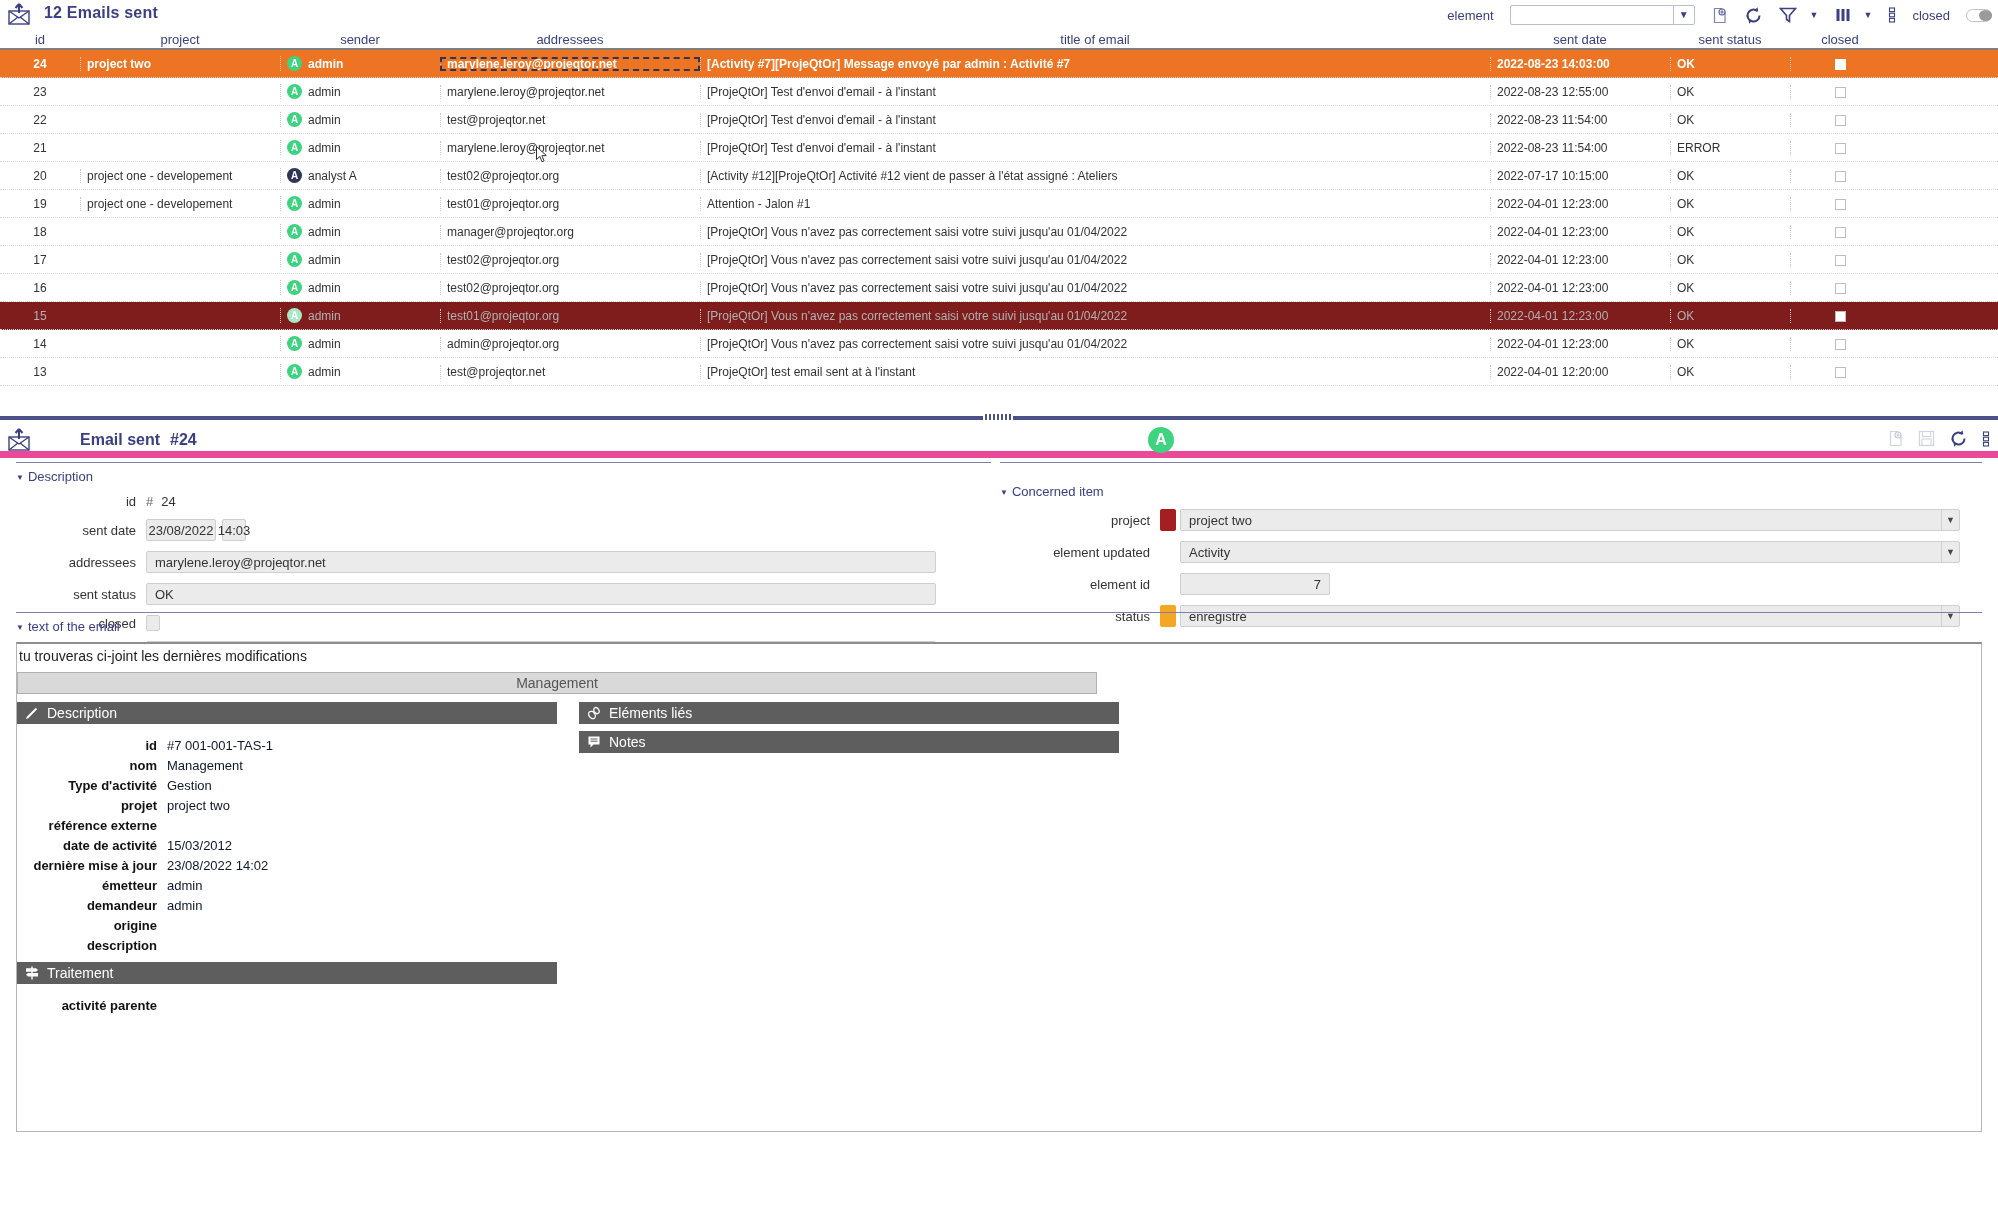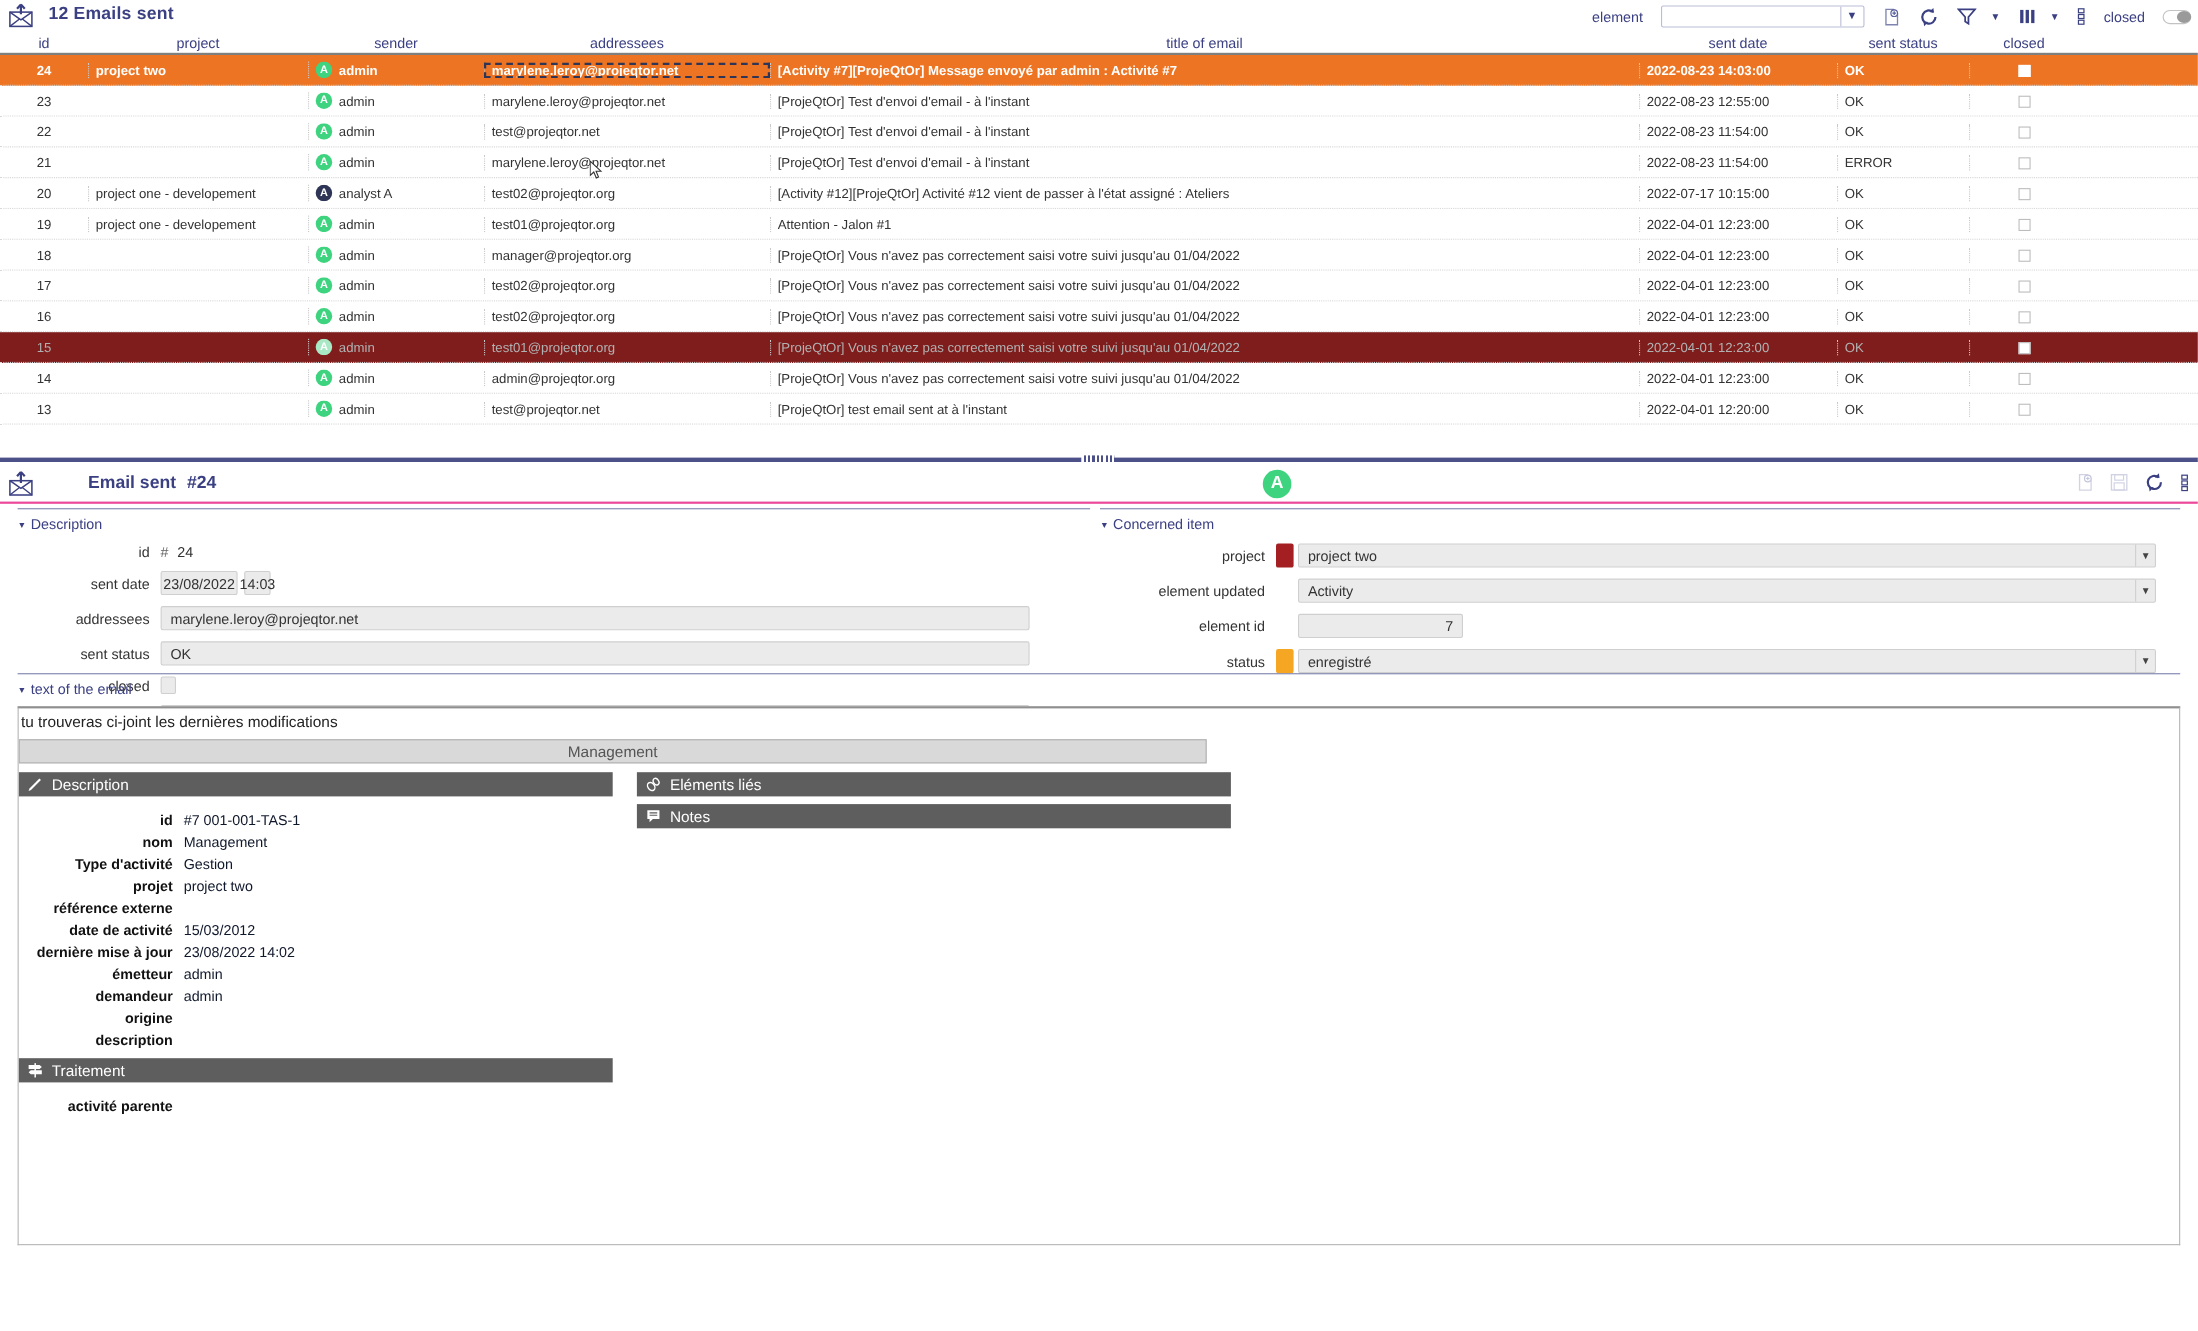--- a/index.html
+++ b/index.html
@@ -77,21 +77,21 @@
   #cursor-arrow { position:absolute; left:536px; top:146px; width:12px; height:18px; pointer-events:none; }
 
   
   #splitter { position:absolute; left:0; top:412px; width:1998px; height:10px; background:#fff; }
   #splitter .bar { position:absolute; left:0; top:4px; width:1998px; height:4px; background:#4c5289; }
   #splitter .grip { position:absolute; left:983px; top:2px; width:30px; height:6px;
       background:repeating-linear-gradient(90deg,#fff 0 2px,#4c5289 2px 4px); }
 
   
   #detail-panel { position:absolute; left:0; top:422px; width:1998px; height:788px; background:#fff; }
-  #detail-head { position:relative; height:36px; border-bottom:2px solid #ec4899;text-decoration:underline; }
+  #detail-head { position:relative; height:36px; border-bottom:7px solid #ec4899;text-decoration:underline; }
   #detail-head-icon { position:absolute; left:6px; top:4px; width:26px; height:28px; }
   #detail-title { position:absolute; left:80px; top:9px; font-size:16px; color:#3b4083; font-weight:bold; }
   #detail-title .num { margin-left:10px; }
   #detail-avatar {
     position:absolute; left:1148px; top:5px; width:26px; height:26px; border-radius:50%;
     background:#3ed47f; color:#fff; font-size:16px; font-weight:bold;
     display:flex; align-items:center; justify-content:center;
   }
   #detail-tools { position:absolute; right:8px; top:7px; display:flex; align-items:center; gap:14px; color:#3b4083; }
   .tool-dis { opacity:.35; }
@@ -462,21 +462,21 @@
     </div>
 
     <div class="frow">
       <div class="flabel" style="width:130px">title of email</div>
       <div class="finput" style="width:790px">[Activity #7][ProjeQtOr] Message envoyé par admin : Activité #7</div>
     </div>
   </div>
 
   <div id="right-col">
     <div class="sec-rule"></div>
-    <div class="section-title" style="margin-top:6px">
+    <div class="section-title" style="margin-top:21px">
       <span class="caret-down">▼</span><span>Concerned item</span>
     </div>
 
     <div class="frow">
       <div class="flabel" style="width:160px">project</div>
       <div class="chip" id="project-chip" style="background: rgb(163, 31, 33);"></div>
       <div class="fselect" style="max-width:780px">
         <div class="finput">project two</div>
         <div class="sel-arrow">▼</div>
       </div>

